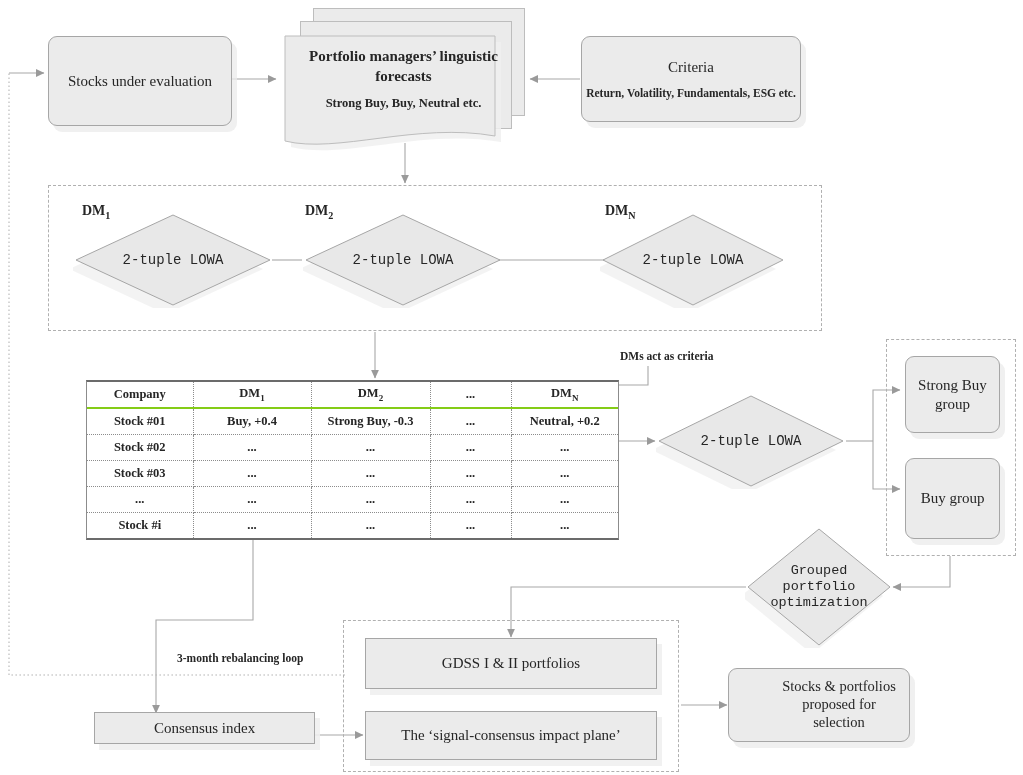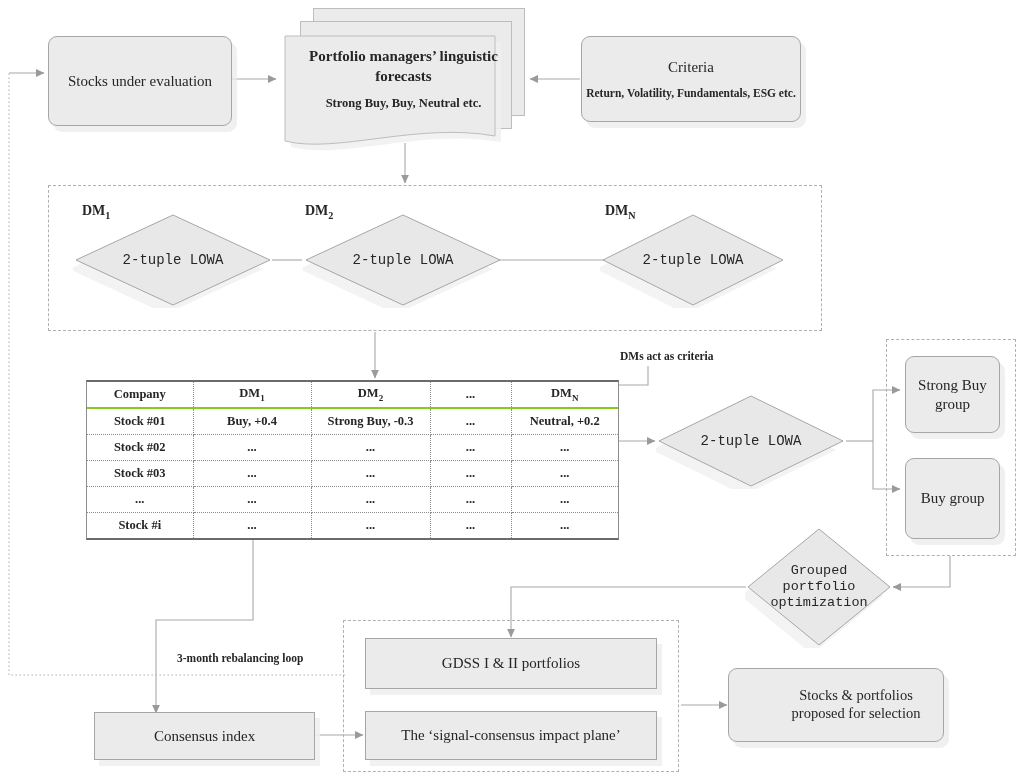--- a/index.html
+++ b/index.html
@@ -300,33 +300,33 @@
   </div>
 
   <div class="diamond" style="left:745px;top:526px;width:148px;height:122px;">
     <svg class="dshape" viewBox="0 0 148 122" xmlns="http://www.w3.org/2000/svg">
       <polygon points="74,3 145,61 74,119 3,61" fill="#f0f0f0" opacity="0.8" transform="translate(-7,9)"></polygon>
       <polygon points="74,3 145,61 74,119 3,61" fill="#e8e8e8" stroke="#a6a6a6" stroke-width="1"></polygon>
     </svg>
     <span class="dlabel" style="font-size:13.5px;width:104px;">Grouped portfolio optimization</span>
   </div>
 
-  <div class="node rounded shadow" style="left:728px;top:668px;width:216px;height:74px;font-size:14.5px;padding-left:40px;">
+  <div class="node rounded shadow" style="left:728px;top:668px;width:182px;height:74px;font-size:14.5px;padding-left:40px;">
     <span class="inner">Stocks &amp; portfolios proposed for selection</span>
   </div>
 
   <div class="dashbox" style="left:343px;top:620px;width:336px;height:152px;"></div>
 
   <div class="node sq-shadow" style="left:365px;top:638px;width:292px;height:51px;font-size:15px;">
     <span class="inner">GDSS I &amp; II portfolios</span>
   </div>
 
   <div class="node sq-shadow" style="left:365px;top:711px;width:292px;height:49px;font-size:15px;">
     <span class="inner">The ‘signal-consensus impact plane’</span>
   </div>
 
-  <div class="node sq-shadow" style="left:94px;top:712px;width:221px;height:48px;font-size:15px;">
+  <div class="node sq-shadow" style="left:94px;top:712px;width:221px;height:32px;font-size:15px;">
     <span class="inner">Consensus index</span>
   </div>
 
   <div class="flabel b" style="left:177px;top:652px;font-size:11.5px;">3-month rebalancing loop</div>
 
 </div>
 
 </body></html>

